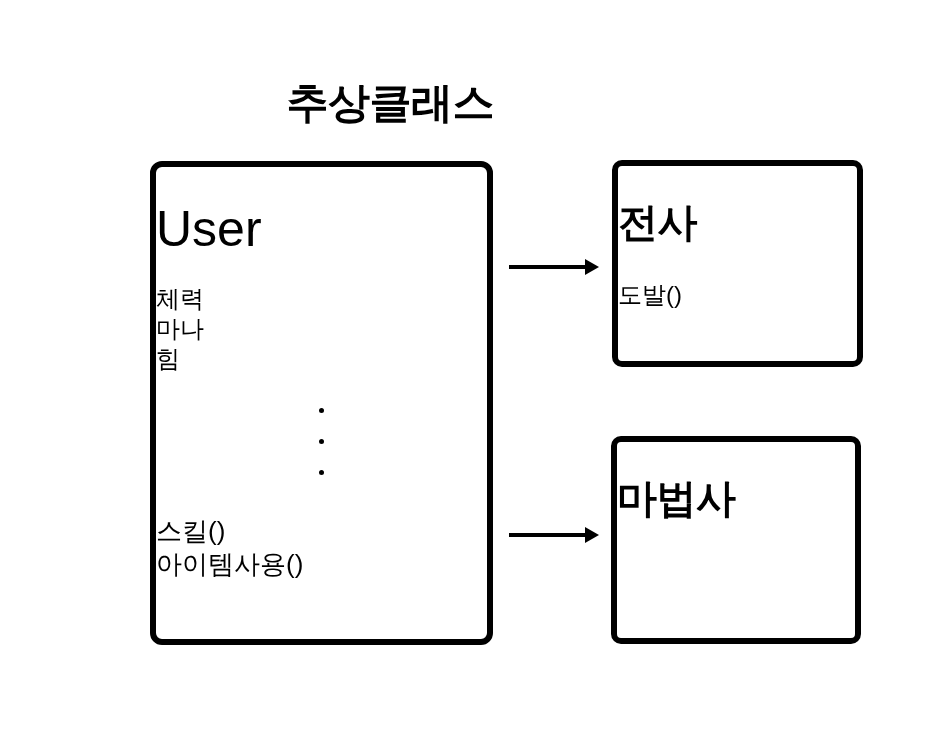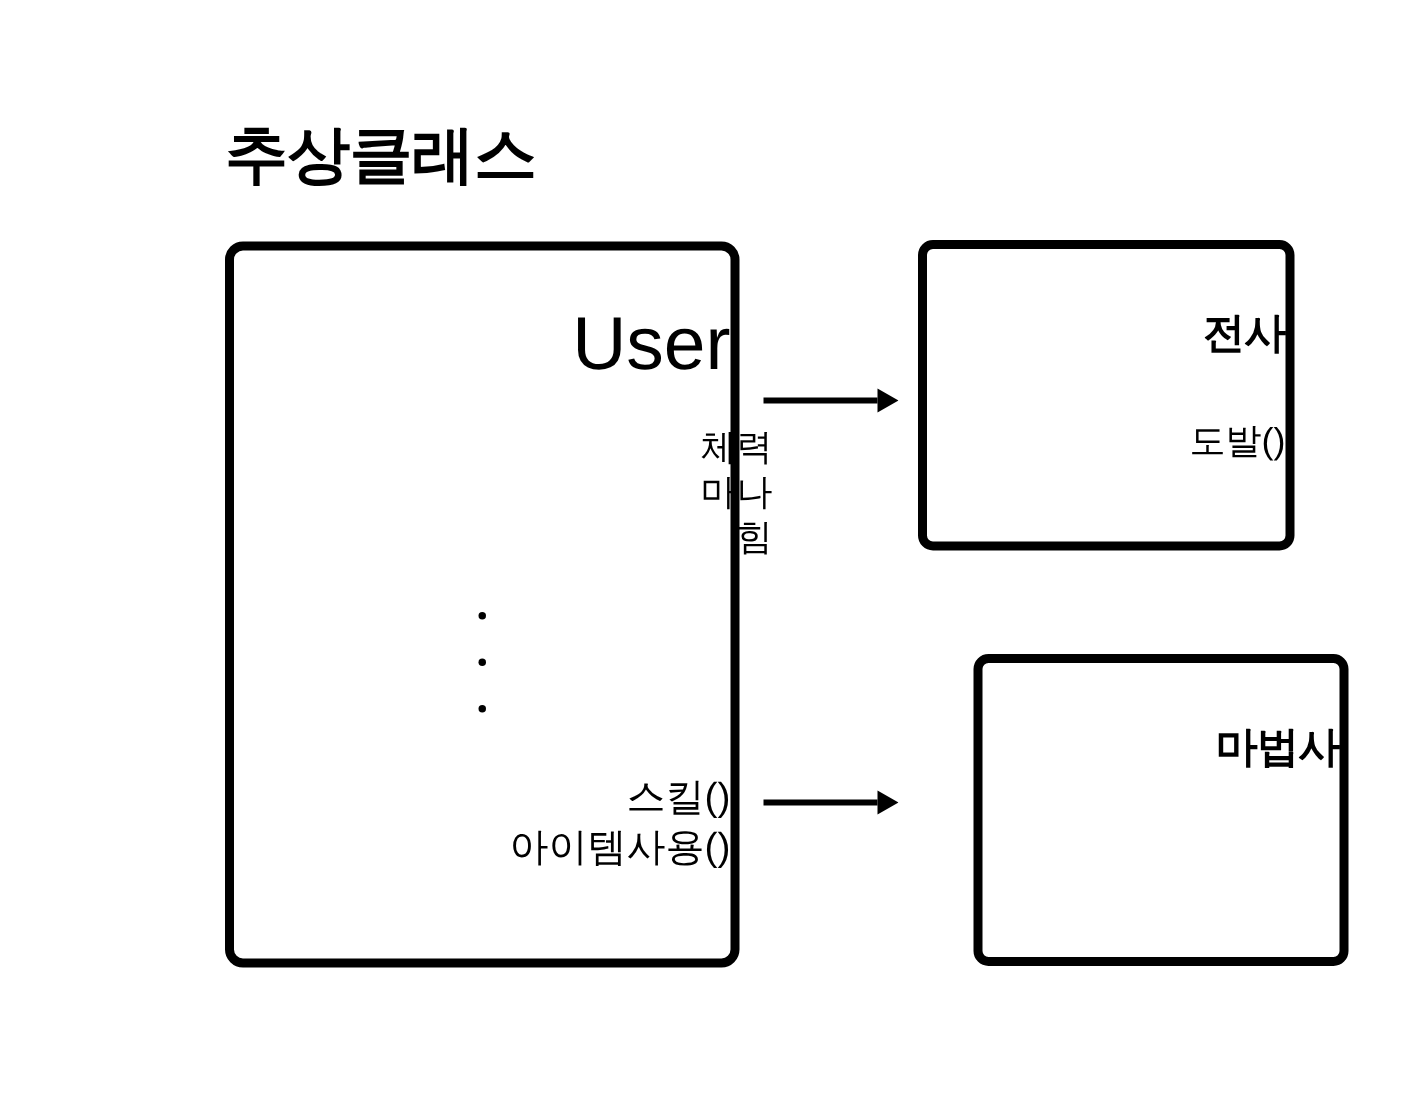--- a/index.html
+++ b/index.html
@@ -24,21 +24,21 @@
     width: 952px;
     height: 733px;
   }
 
   
   .diagram-title {
     position: absolute;
     left: 150px;
     top: 78px;
     width: 344px;
-    text-align: left;
+    text-align: right;
     font-size: 42px;
     font-weight: bold;
     line-height: 50px;
     letter-spacing: -0.5px;
     white-space: nowrap;
   }
 
   
   .class-box {
     position: absolute;
@@ -63,50 +63,49 @@
     top: 160px;
     width: 251px;
     height: 207px;
   }
 
   #box-mage {
     left: 611px;
     top: 436px;
     width: 250px;
     height: 208px;
-    margin-left: 38px;
   }
 
   
   .box-inner {
     position: absolute;
     left: 0;
     top: 0;
     width: 100%;
     height: 100%;
-    text-align: right;
+    text-align: left;
   }
 
   .class-name-large {
     position: absolute;
     left: 0;
     width: 100%;
     top: 34px;
     font-size: 50px;
     font-weight: normal;
     line-height: 56px;
     white-space: nowrap;
   }
 
   .class-name-bold {
     position: absolute;
     left: 0;
     width: 100%;
     top: 30px;
-    font-size: 28px;
+    font-size: 40px;
     font-weight: bold;
     line-height: 52px;
     letter-spacing: -0.5px;
     white-space: nowrap;
   }
 
   .member-list {
     position: absolute;
     left: 0;
     width: 100%;
@@ -114,21 +113,20 @@
 
   .member-line {
     font-size: 24px;
     line-height: 30px;
     font-weight: normal;
     white-space: nowrap;
   }
 
   #user-attributes {
     top: 117px;
-    padding-left: 28px;
   }
 
   #user-ellipsis {
     top: 241px;
     display: flex;
     flex-direction: column;
     align-items: center;
     gap: 0;
   }
 

